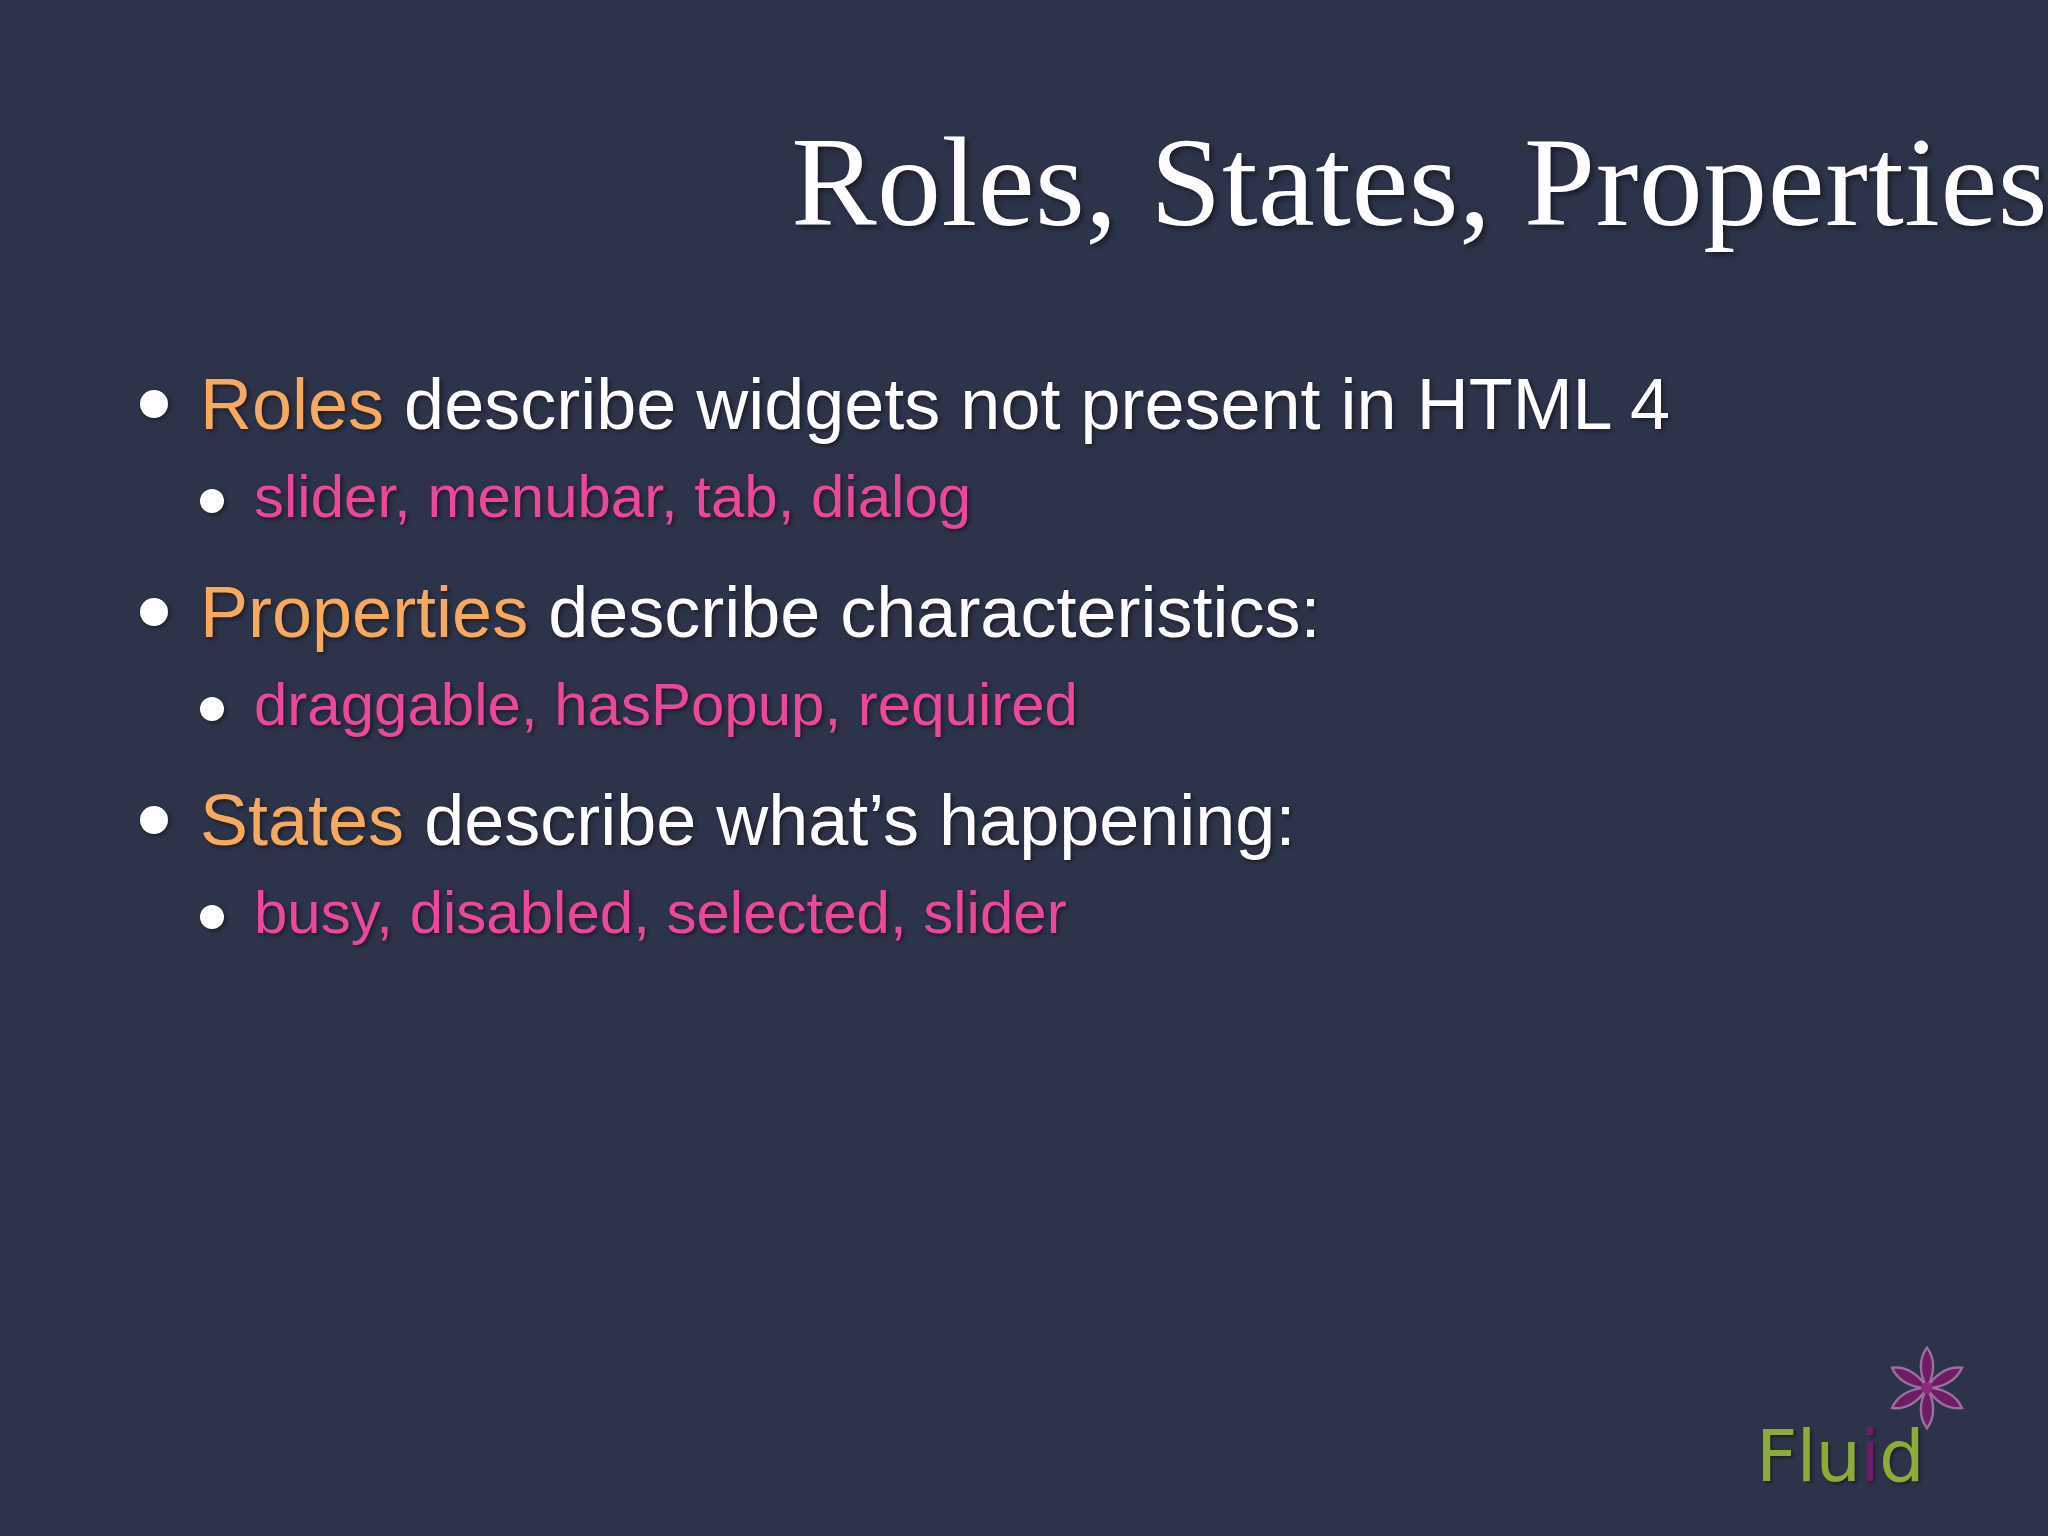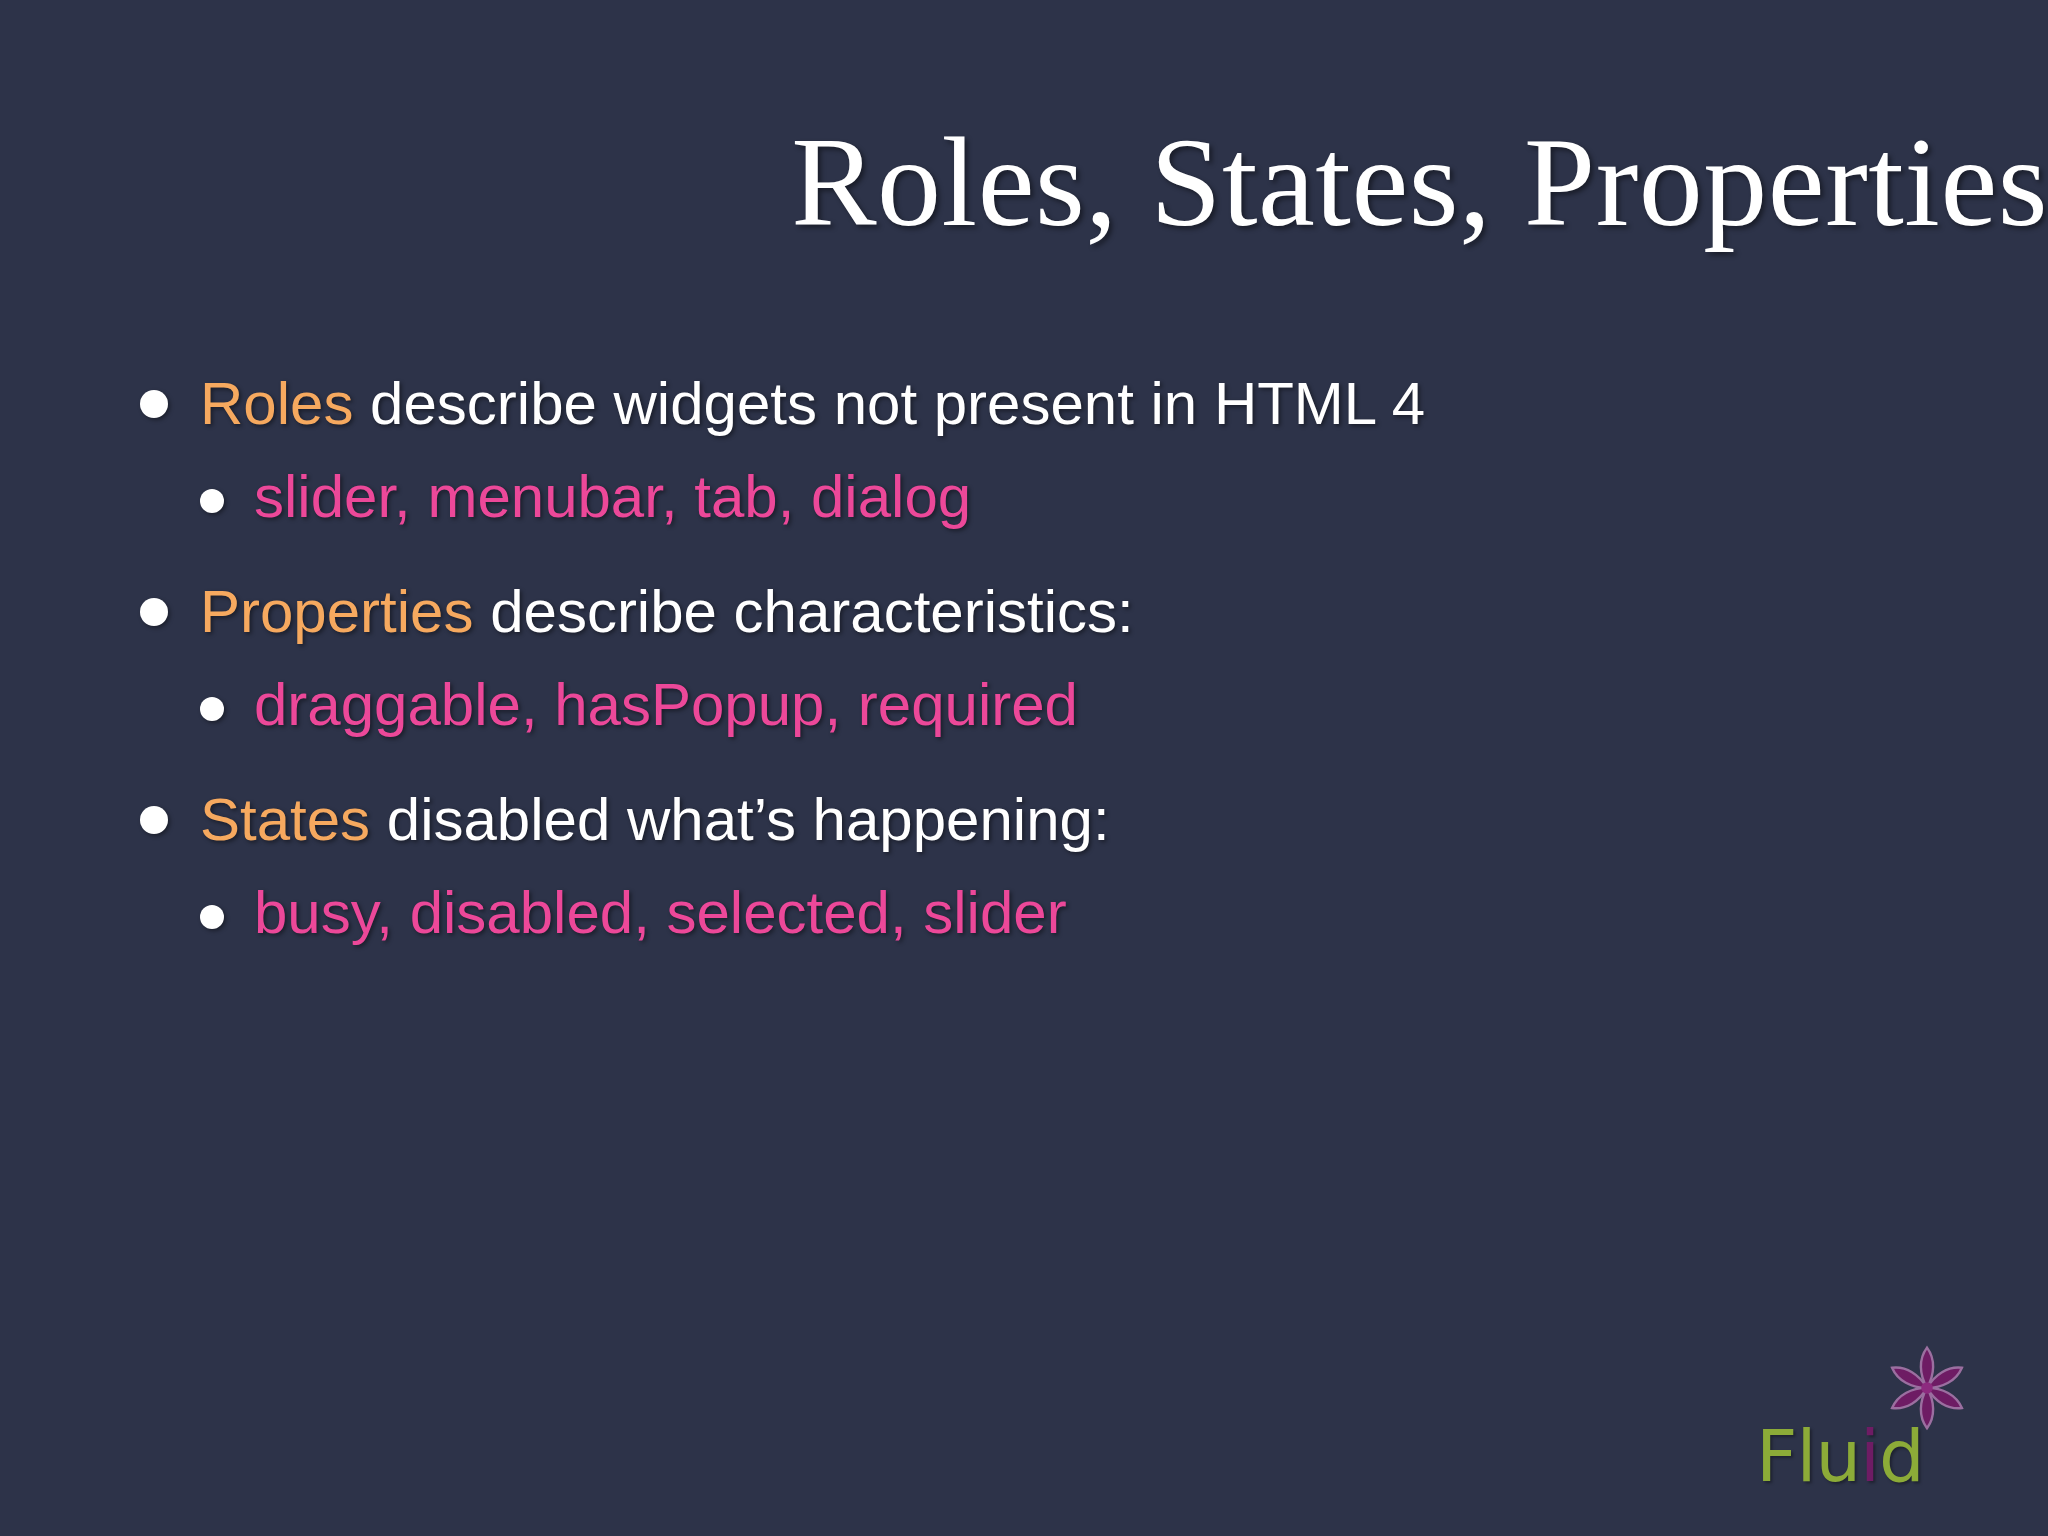--- a/index.html
+++ b/index.html
@@ -62,21 +62,21 @@
     width: 28px;
     height: 28px;
     border-radius: 50%;
     background: #ffffff;
     flex: 0 0 auto;
     margin-top: 30px;
     margin-right: 32px;
     box-shadow: 2px 2px 4px rgba(0,0,0,0.4);
   }
   .level-1 .bullet-text {
-    font-size: 60px;
+    font-size: 72px;
     line-height: 88px;
     color: #ffffff;
     white-space: nowrap;
     text-shadow: 2px 2px 4px rgba(0,0,0,0.45);
   }
 
   
   .level-2 {
     margin-bottom: 6px;
     padding-left: 60px;
@@ -169,21 +169,21 @@
 
     <div class="bullet-row level-2">
       <span class="bullet-glyph"></span>
       <span class="bullet-text">draggable, hasPopup, required</span>
     </div>
 
     <div class="gap-after"></div>
 
     <div class="bullet-row level-1">
       <span class="bullet-glyph"></span>
-      <span class="bullet-text"><span class="accent">States</span><span> disabled what’s happening:</span></span>
+      <span class="bullet-text"><span class="accent">States</span><span> describe what’s happening:</span></span>
     </div>
 
     <div class="bullet-row level-2">
       <span class="bullet-glyph"></span>
       <span class="bullet-text">busy, disabled, selected, slider</span>
     </div>
 
   </div>
 
   <div class="fluid-logo">

